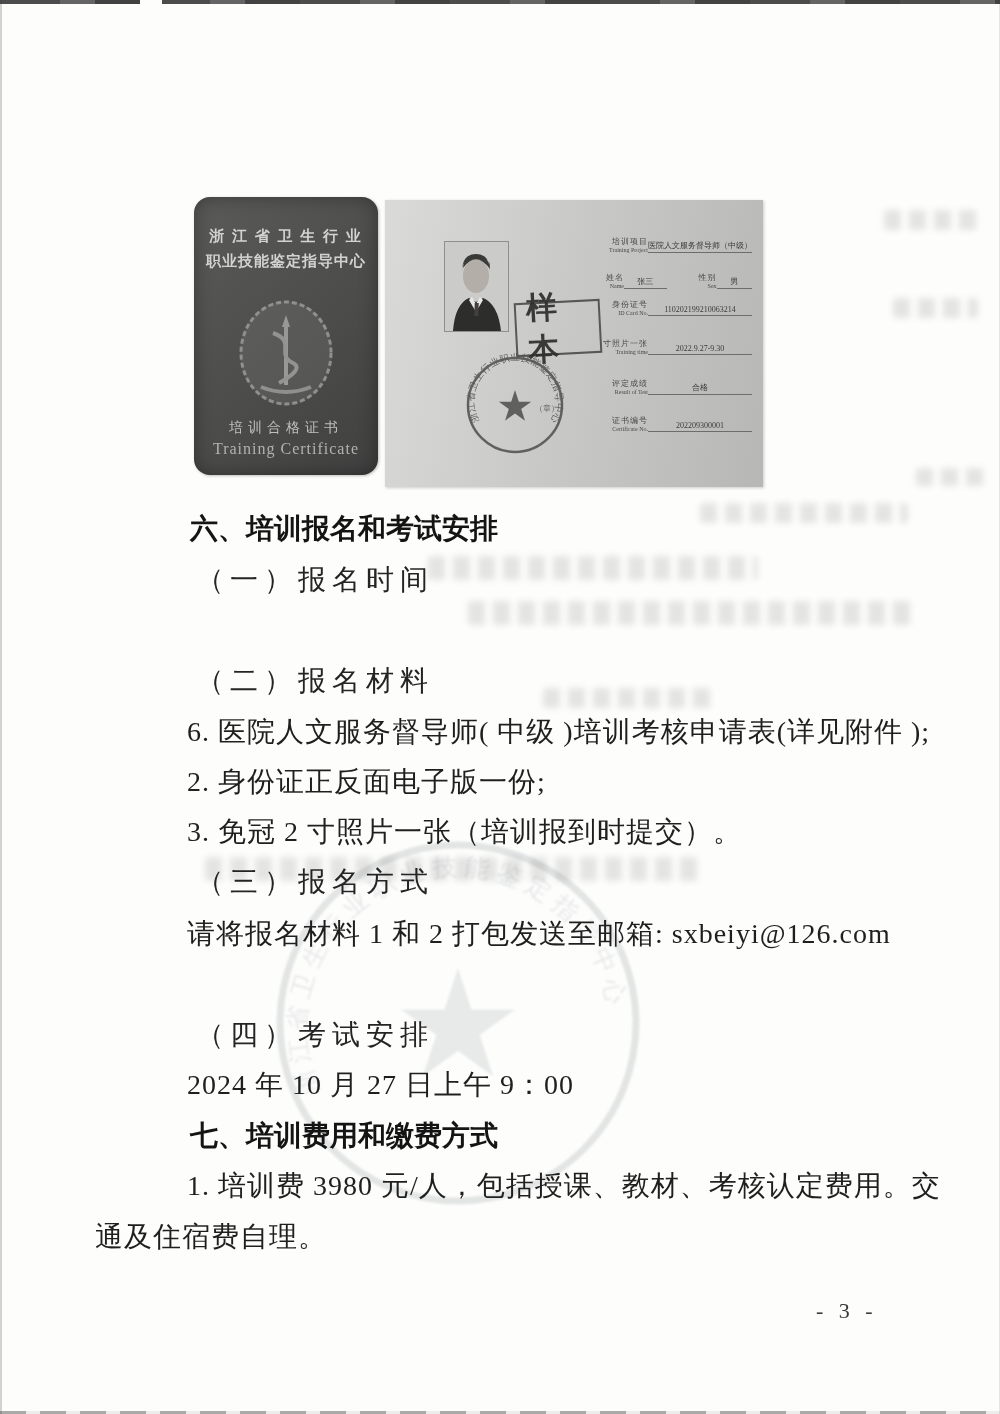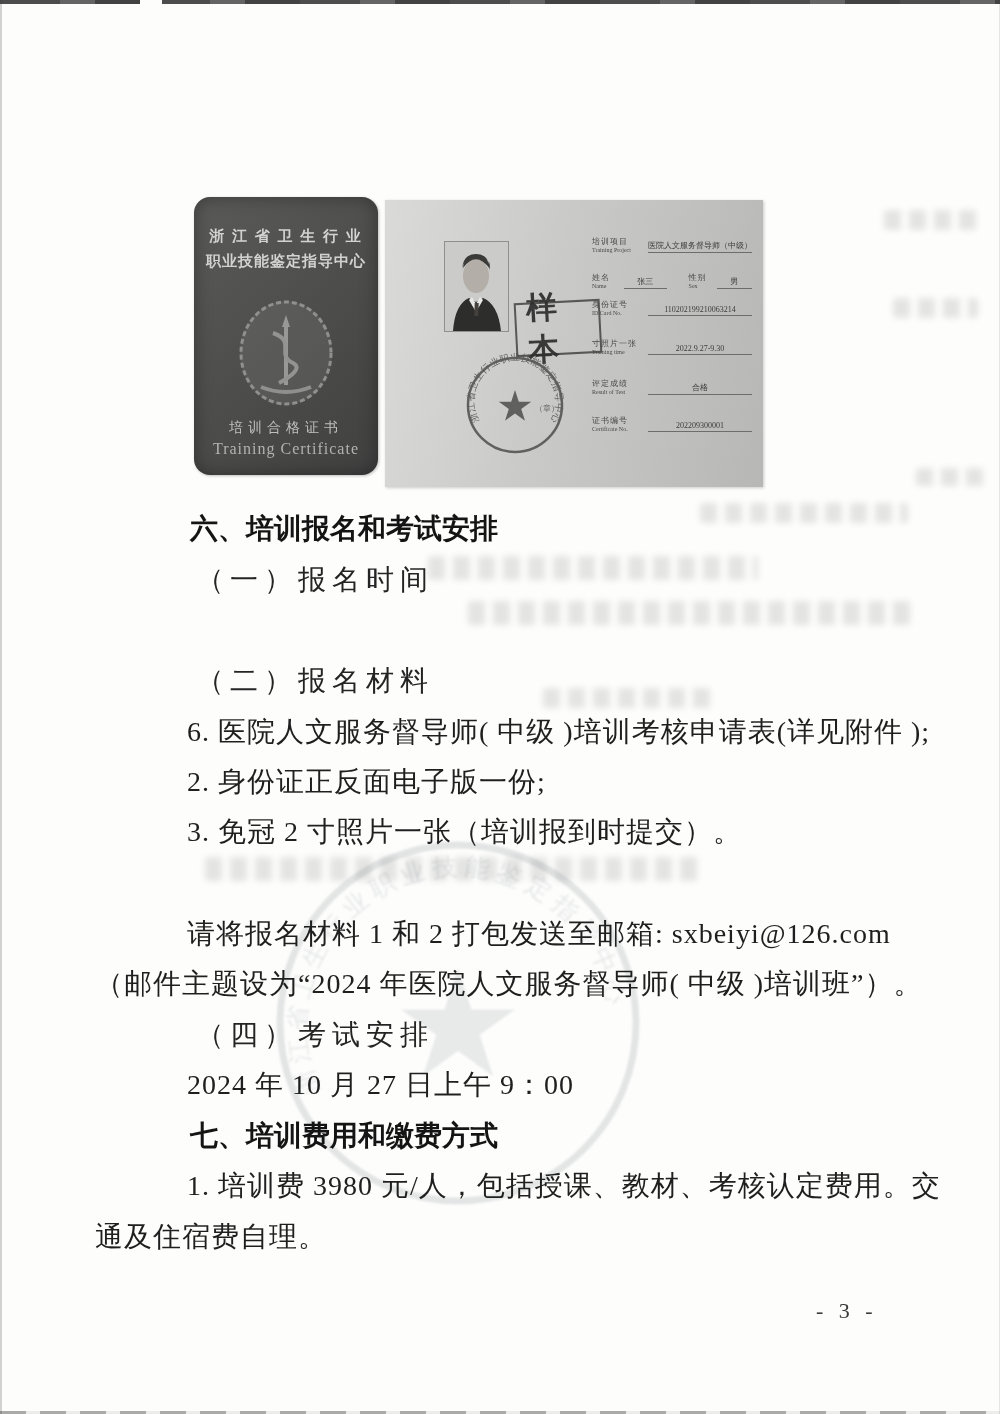--- a/index.html
+++ b/index.html
@@ -41,21 +41,21 @@
     box-shadow:1px 1px 3px rgba(0,0,0,.2);}
   .cert-photo{position:absolute;left:59px;top:41px;width:63px;height:89px;
     background:#cfcfcd;border:1px solid #8f8f8d;}
   .sample-stamp{position:absolute;left:130px;top:101px;width:86px;height:54px;
     border:2px solid rgba(55,55,55,.78);transform:rotate(-3deg);
     display:flex;align-items:center;justify-content:center;
     font-size:31px;letter-spacing:10px;padding-left:10px;box-sizing:border-box;
     color:rgba(45,45,45,.92);font-weight:bold;}
   .round-seal{position:absolute;left:78px;top:153px;opacity:.85;}
   .cf-row{position:absolute;left:207px;display:flex;align-items:flex-end;}
-  .cf-label{width:56px;flex:none;color:#4a4a48;line-height:1.1;}
+  .cf-label{width:56px;flex:none;color:#4a4a48;line-height:1.1;text-align:right;}
   .cf-cn{display:block;font-size:8px;letter-spacing:1px;}
   .cf-en{display:block;font-size:6px;transform-origin:left;}
   .cf-line{border-bottom:1px solid #6d6d6b;text-align:center;color:#3a3a38;
     font-size:8px;padding-bottom:1px;white-space:nowrap;overflow:hidden;}
 
   
   .bl{position:absolute;font-size:28px;white-space:nowrap;letter-spacing:1px;}
   .hl{position:absolute;font-size:28px;white-space:nowrap;font-weight:bold;
       font-family:"Liberation Sans","DejaVu Sans",sans-serif;color:#141414;text-align:right;}
   .sl{position:absolute;font-size:28px;white-space:nowrap;letter-spacing:6px;color:#242424;}
@@ -188,22 +188,22 @@
 
     </div>
   </div>
 
   <div class="hl" style="left:190px;top:510px">六、培训报名和考试安排</div>
   <div class="sl" style="left:196px;top:561px">（一）报名时间</div>
   <div class="sl" style="left:196px;top:662px">（二）报名材料</div>
   <div class="bl" style="left:187px;top:713px">6. 医院人文服务督导师( 中级 )培训考核申请表(详见附件 );</div>
   <div class="bl" style="left:187px;top:763px">2. 身份证正反面电子版一份;</div>
   <div class="bl" style="left:187px;top:813px">3. 免冠 2 寸照片一张（培训报到时提交）。</div>
+  <div class="sl" style="left:196px;top:863px">（三）报名方式</div>
   <div class="bl" style="left:187px;top:915px">请将报名材料 1 和 2 打包发送至邮箱: sxbeiyi@126.com</div>
-  <div class="bl" style="left:95px;top:965px">（邮件主题设为“2024 年医院人文服务督导师( 中级 )培训班”）。</div>
   <div class="sl" style="left:196px;top:1016px">（四）考试安排</div>
   <div class="bl" style="left:187px;top:1066px">2024 年 10 月 27 日上午 9：00</div>
   <div class="hl" style="left:190px;top:1117px">七、培训费用和缴费方式</div>
   <div class="bl" style="left:187px;top:1167px">1. 培训费 3980 元/人，包括授课、教材、考核认定费用。交</div>
   <div class="bl" style="left:95px;top:1218px">通及住宿费自理。</div>
 
   <div class="pagenum">- 3 -</div>
 
 </div>
 

